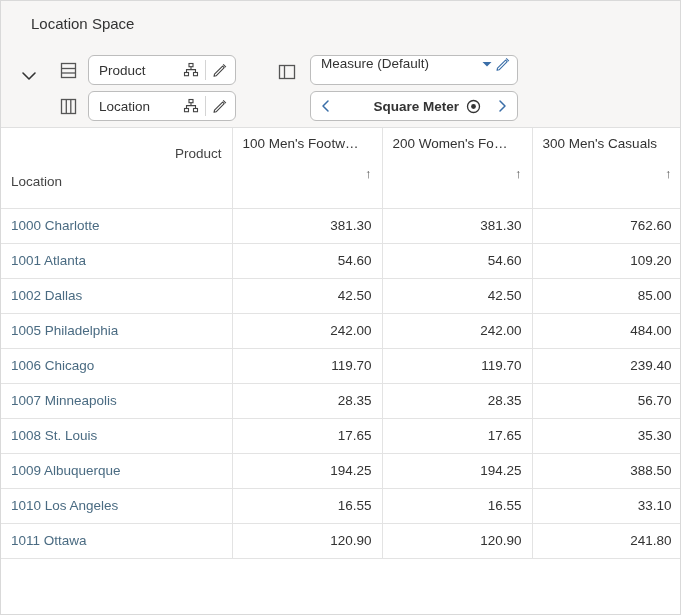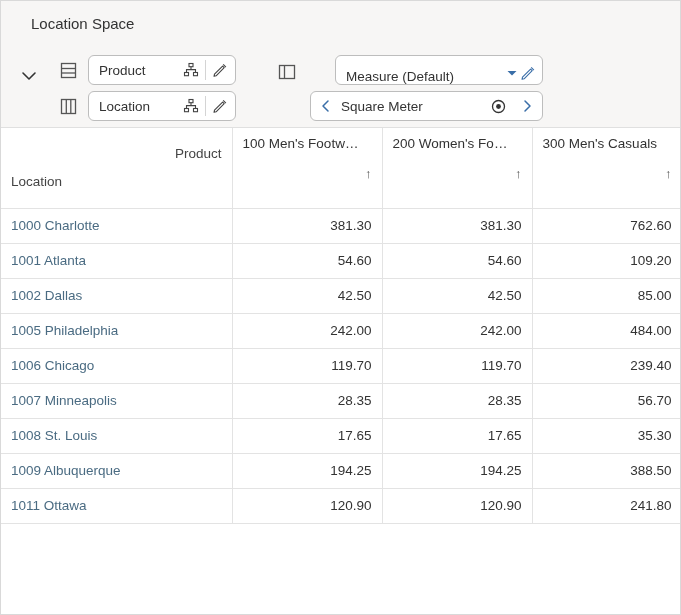--- a/index.html
+++ b/index.html
@@ -138,25 +138,24 @@
     display: flex;
     flex-direction: column;
     gap: 6px;
   }
   .sel-pill {
     height: 30px;
     border: 1px solid #bdbdbd;
     border-radius: 6px;
     background: #ffffff;
     display: flex;
-    align-items: flex-end;
+    align-items: flex-start;
     box-sizing: border-box;
     padding: 0 6px 0 10px;
     min-width: 208px;
-    margin-left: 25px;
   }
   .sel-pill .sel-label {
     flex: 1 1 auto;
     font-size: 13.5px;
     color: #333;
     white-space: nowrap;
   }
   .stepper {
     height: 30px;
     border: 1px solid #bdbdbd;
@@ -172,24 +171,24 @@
     height: 28px;
     display: flex;
     align-items: center;
     justify-content: center;
     color: #3a6ea8;
     cursor: pointer;
     font-size: 14px;
   }
   .stepper .stepper-label {
     flex: 1 1 auto;
-    text-align: left;
+    text-align: right;
     font-size: 13.5px;
     color: #333;
-    font-weight: normal;
+    font-weight: bold;
     white-space: nowrap;
   }
   .stepper .target {
     width: 28px;
     height: 28px;
     display: flex;
     align-items: center;
     justify-content: center;
     cursor: pointer;
   }
@@ -460,20 +459,26 @@
           <td class="val">17.65</td>
           <td class="val">35.30</td>
         </tr>
         <tr>
           <td class="rowhdr">1009 Albuquerque</td>
           <td class="val">194.25</td>
           <td class="val">194.25</td>
           <td class="val">388.50</td>
         </tr>
         <tr>
+          <td class="rowhdr">1010 Los Angeles</td>
+          <td class="val">16.55</td>
+          <td class="val">16.55</td>
+          <td class="val">33.10</td>
+        </tr>
+        <tr>
           <td class="rowhdr">1011 Ottawa</td>
           <td class="val">120.90</td>
           <td class="val">120.90</td>
           <td class="val">241.80</td>
         </tr>
       </tbody>
     </table>
   </div>
 
 </div>

